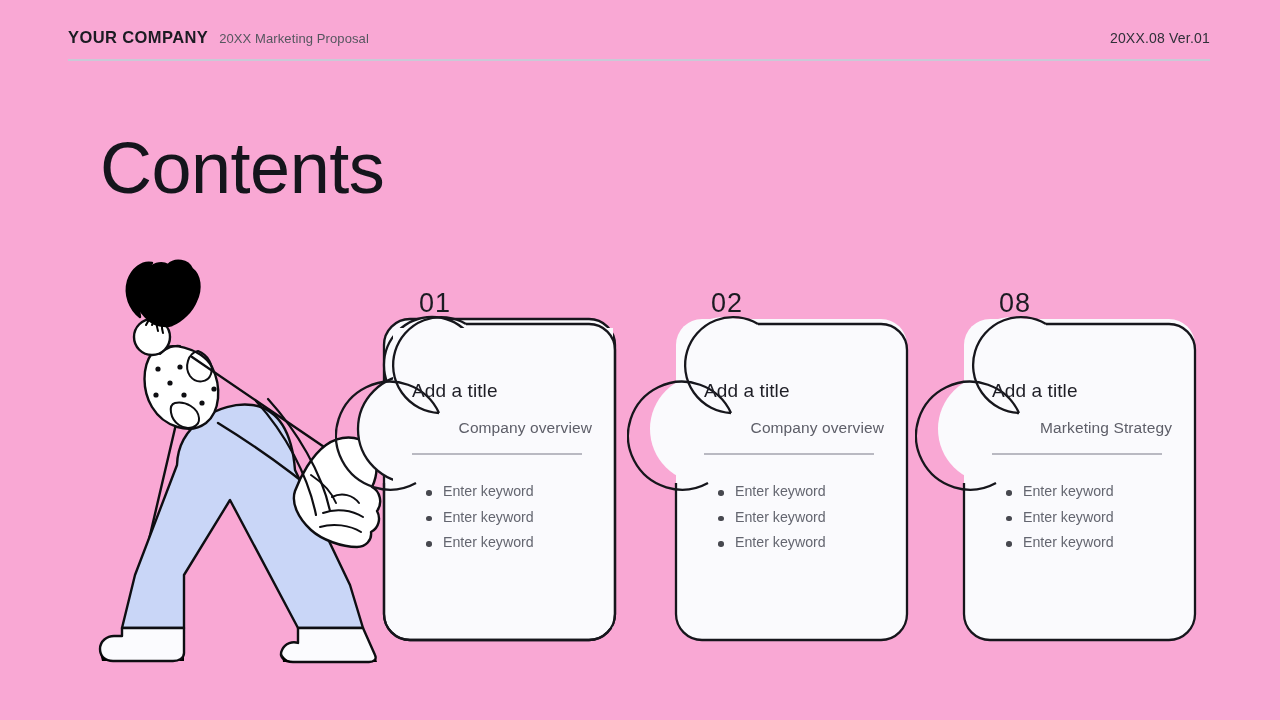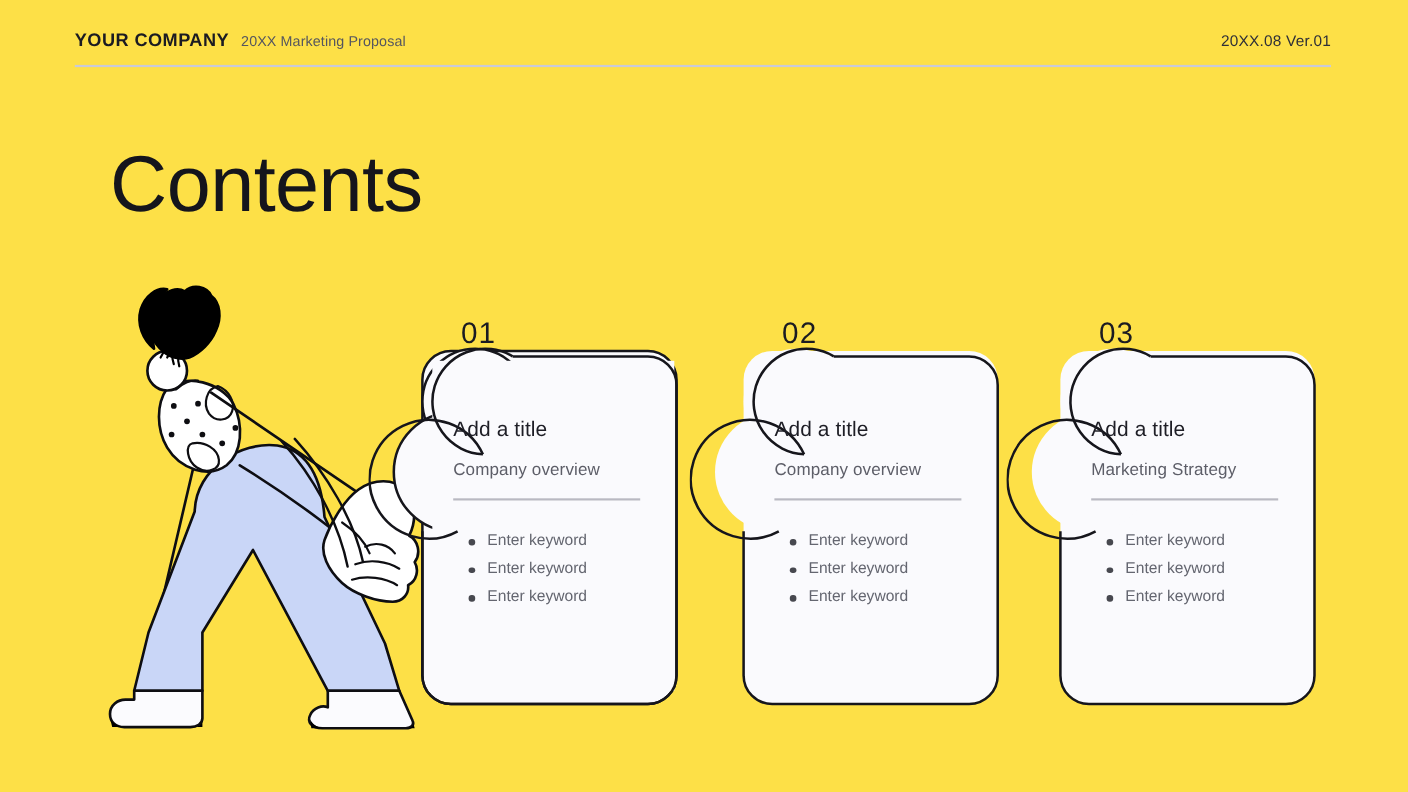--- a/index.html
+++ b/index.html
@@ -12,21 +12,21 @@
     background: #f5f6fb;
     font-family: "Liberation Sans", sans-serif;
     color: #2b2b33;
     position: relative;
   }
   .slide {
     position: absolute;
     inset: 0;
     width: 1280px;
     height: 720px;
-    background: #fde047;
+    background: #f9a8d4;
   }
 
   
   .header {
     position: absolute;
     left: 68px; top: 28px;
     width: 1142px;
     height: 34px;
     display: flex;
     align-items: baseline;
@@ -130,20 +130,21 @@
     letter-spacing: 0.1px;
     white-space: nowrap;
   }
   .card-subtitle {
     margin-top: 17px;
     font-size: 15.5px;
     font-weight: 300;
     color: #5d5e68;
     letter-spacing: 0.1px;
     white-space: nowrap;
+    text-align: right;
   }
   .card-sep {
     margin-top: 16px;
     width: 170px;
     height: 2px;
     background: #b9b9c2;
   }
   .card-list {
     margin-top: 24px;
     list-style: none;
@@ -334,21 +335,21 @@
           <rect x="49" y="43" width="231" height="321" rx="26"></rect>
           <circle cx="97" cy="89" r="48"></circle>
           <circle cx="77" cy="153" r="54"></circle>
         </g>
         <g fill="none" stroke="#16161c" stroke-width="2.3">
           <path d="M 131 48 A 48 48 0 1 0 104 137"></path>
           <path d="M 104 137 A 54 54 0 1 0 81 207"></path>
           <path d="M 131 48 L 254 48 A 26 26 0 0 1 280 74 L 280 338 A 26 26 0 0 1 254 364 L 75 364 A 26 26 0 0 1 49 338 L 49 207"></path>
         </g>
       </svg>
-      <div class="badge-num">03</div>
+      <div class="badge-num">08</div>
       <div class="card-body">
         <div class="card-title">Add a title</div>
         <div class="card-subtitle">Marketing Strategy</div>
         <div class="card-sep"></div>
         <ul class="card-list">
           <li>Enter keyword</li>
           <li>Enter keyword</li>
           <li>Enter keyword</li>
         </ul>
       </div>

